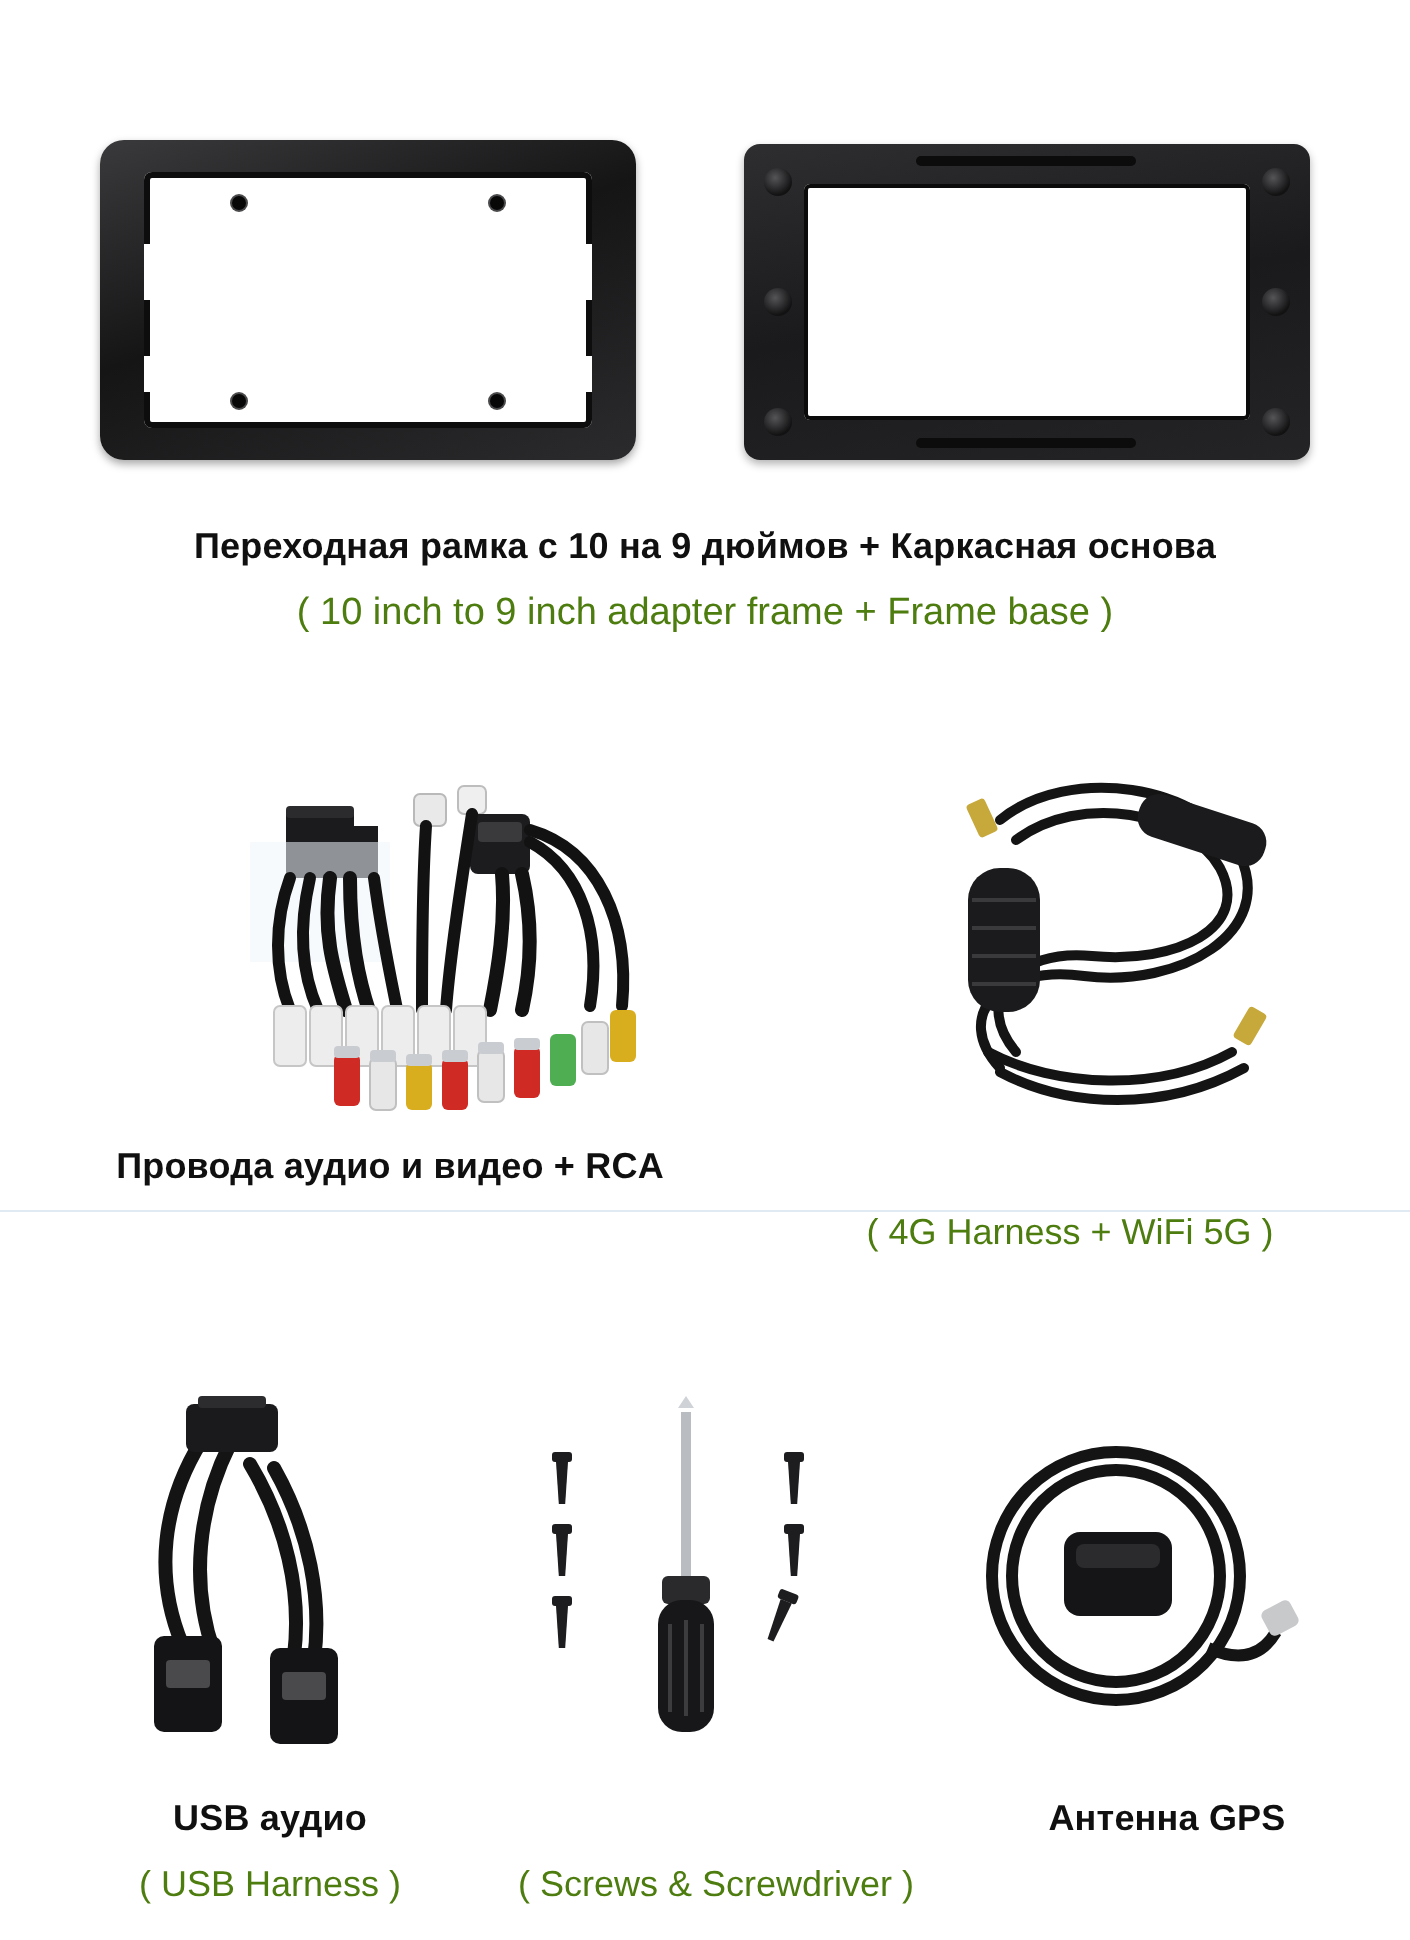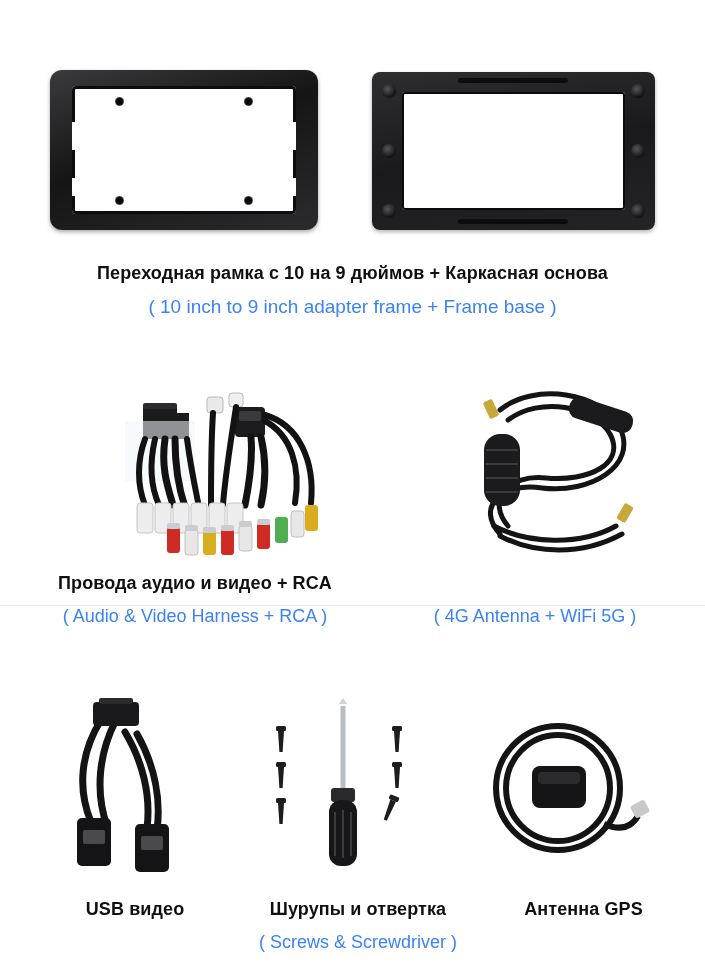--- a/index.html
+++ b/index.html
@@ -29,21 +29,21 @@
     font-weight: bold;
     letter-spacing: 0.1px;
     color: #101010;
     text-align: center;
     line-height: 1.25;
     white-space: nowrap;
   }
   .cap-en {
     font-size: 18px;
     font-weight: normal;
-    color: #3b82f6;
+    color: #4d7c0f;
     text-align: center;
     line-height: 1.3;
     white-space: nowrap;
   }
 
   
   .sec1 {
     position: absolute;
     left: 0; top: 0;
     width: 705px; height: 300px;
@@ -291,22 +291,21 @@
         <line x1="16" y1="74" x2="48" y2="74"></line>
         <line x1="16" y1="88" x2="48" y2="88"></line>
         <line x1="16" y1="102" x2="48" y2="102"></line>
         <line x1="16" y1="116" x2="48" y2="116"></line>
       </g>
 
       <rect x="98" y="28" width="66" height="22" rx="10" fill="#1b1b1d" transform="rotate(18 131 39)"></rect>
     </svg>
 
     <div class="cap-ru cap-l-ru">Провода аудио и видео + RCA</div>
-    <div class="cap-en cap-l-en">( Audio &amp; Video Harness + RCA )</div>
-    <div class="cap-en cap-r-en">( 4G Antenna + WiFi 5G )</div>
+    <div class="cap-en cap-r-en">( 4G Harness + WiFi 5G )</div>
   </div>
 
   <div class="faint-line"></div>
 
   <div class="sec3">
 
     <svg class="usb" viewBox="0 0 165 180">
       <g fill="none" stroke="#141414" stroke-width="7" stroke-linecap="round">
         <path d="M46 24 C26 56, 22 92, 36 126"></path>
         <path d="M60 26 C44 58, 40 96, 52 130"></path>
@@ -371,21 +370,21 @@
         <ellipse cx="78" cy="72" rx="52" ry="53"></ellipse>
         <path d="M124 108 C142 116, 152 110, 158 100"></path>
       </g>
 
       <rect x="152" y="86" width="16" height="14" rx="3" fill="#c8c9cb" transform="rotate(-28 160 93)"></rect>
 
       <rect x="52" y="50" width="54" height="42" rx="8" fill="#151517"></rect>
       <rect x="58" y="56" width="42" height="12" rx="4" fill="#2b2b2e"></rect>
     </svg>
 
-    <div class="cap-ru cap-a-ru">USB видео</div>
-
-    <div class="cap-ru cap-b-ru">Шурупы и отвертка</div>
+    <div class="cap-ru cap-a-ru">USB аудио</div>
+    <div class="cap-en cap-a-en">( USB Harness )</div>
+
     <div class="cap-en cap-b-en">( Screws &amp; Screwdriver )</div>
 
     <div class="cap-ru cap-c-ru">Антенна GPS</div>
   </div>
 
 </div>
 
 </body></html>

